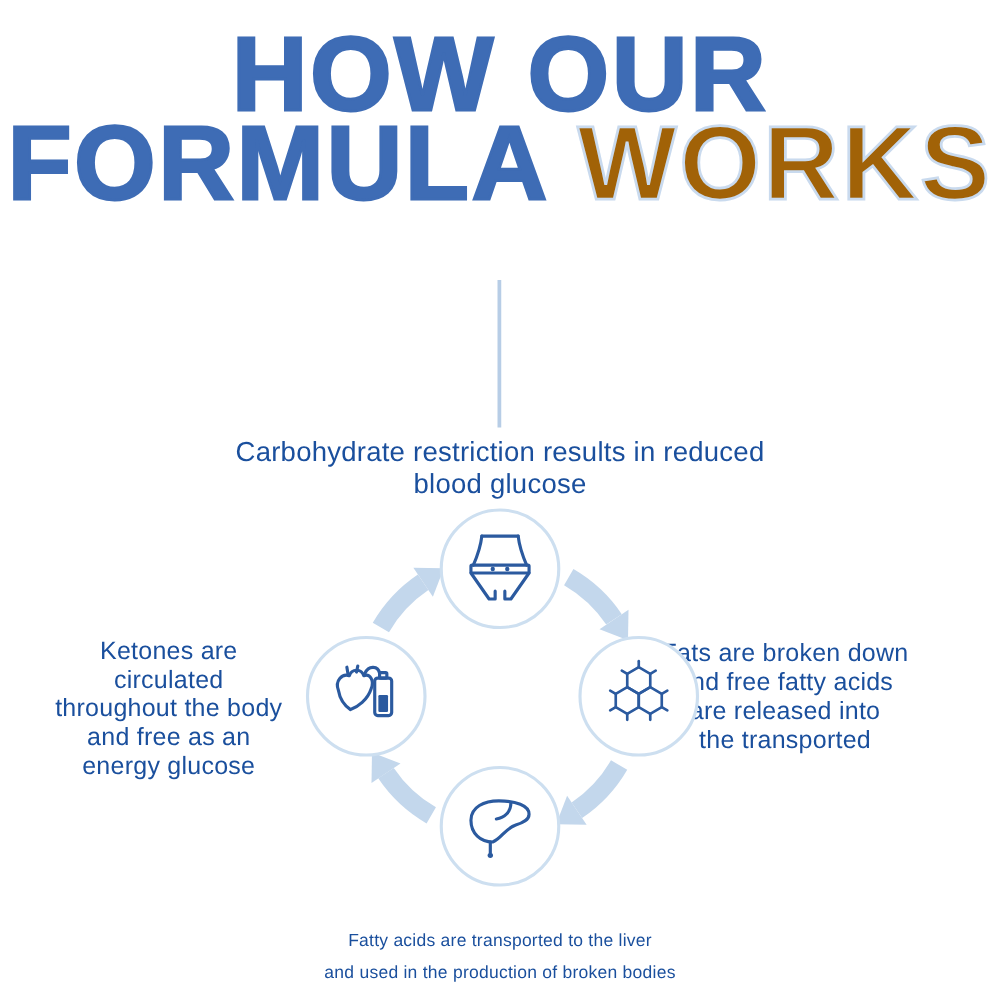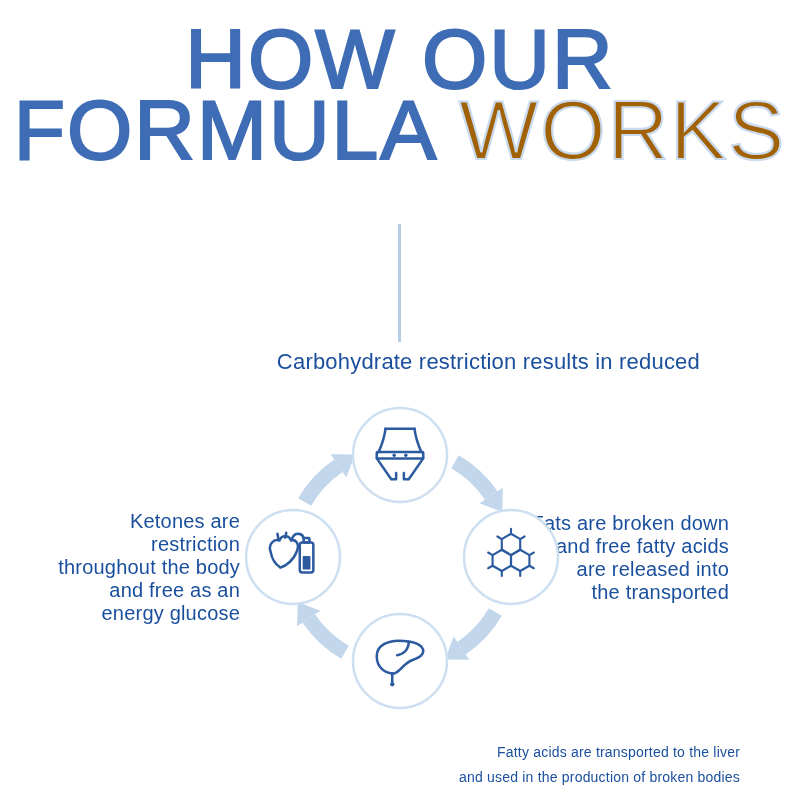--- a/index.html
+++ b/index.html
@@ -17,21 +17,21 @@
   }
   .title {
     position: absolute;
     top: 24px;
     left: 0;
     width: 100%;
     margin: 0;
     text-align: center;
     font-size: 84px;
     line-height: 0.84;
-    font-weight: normal;
+    font-weight: bold;
     letter-spacing: 2px;
     color: #3e6cb5;
     -webkit-text-stroke: 2.2px #3e6cb5;
   }
   .title .t-line { display: block; white-space: nowrap; }
   .title .light {
     color: #a16207;
     -webkit-text-stroke: 2.2px #c9daee;
   }
   .divider {
@@ -41,21 +41,21 @@
     width: 3px;
     height: 118px;
     background: #b7cde6;
   }
   .step {
     position: absolute;
     color: #1a4f9d;
     text-align: center;
     letter-spacing: 0.2px;
   }
-  .step .line { white-space: nowrap; text-align: right; }
+  .step .line { white-space: nowrap; }
   .step-top    { top: 349px; left: 100px; width: 600px; font-size: 22px; line-height: 25px; }
   .step-bottom { top: 740px; left: 60px;  width: 680px; font-size: 14px; line-height: 25px; }
   .step-right  { top: 512px; left: 527px; width: 202px; font-size: 20px; line-height: 23px; }
   .step-left   { top: 510px; left: 30px;  width: 210px; font-size: 20px; line-height: 23px; }
   .diagram {
     position: absolute;
     left: 0;
     top: 0;
     width: 800px;
     height: 800px;
@@ -68,37 +68,38 @@
 
   <h1 class="title">
     <span class="t-line"><span class="dark">HOW OUR</span></span>
     <span class="t-line"><span class="dark">FORMULA</span> <span class="light">WORKS</span></span>
   </h1>
 
   <div class="divider"></div>
 
   <div class="step step-top">
     <div class="line">Carbohydrate restriction results in reduced</div>
+    <div class="line">blood glucose</div>
   </div>
 
   <div class="step step-right">
     <div class="line">Fats are broken down</div>
     <div class="line">and free fatty acids</div>
     <div class="line">are released into</div>
     <div class="line">the transported</div>
   </div>
 
   <div class="step step-bottom">
     <div class="line">Fatty acids are transported to the liver</div>
     <div class="line">and used in the production of broken bodies</div>
   </div>
 
   <div class="step step-left">
     <div class="line">Ketones are</div>
-    <div class="line">restriction</div>
+    <div class="line">circulated</div>
     <div class="line">throughout the body</div>
     <div class="line">and free as an</div>
     <div class="line">energy glucose</div>
   </div>
 
   <svg class="diagram" viewBox="0 0 800 800">
 
     <g id="cyc-arrow">
       <path d="M304.7 502 A110 110 0 0 1 338.5 465.8" fill="none" stroke="#c3d7ec" stroke-width="15"></path>
       <polygon points="355.1,454.6 330.7,454.2 346.3,477.4" fill="#c3d7ec"></polygon>

